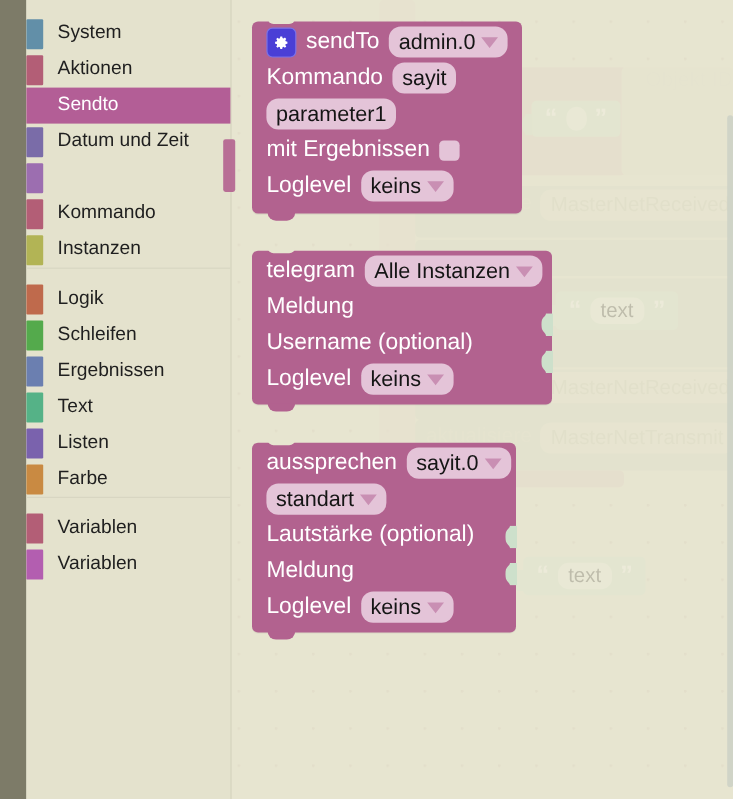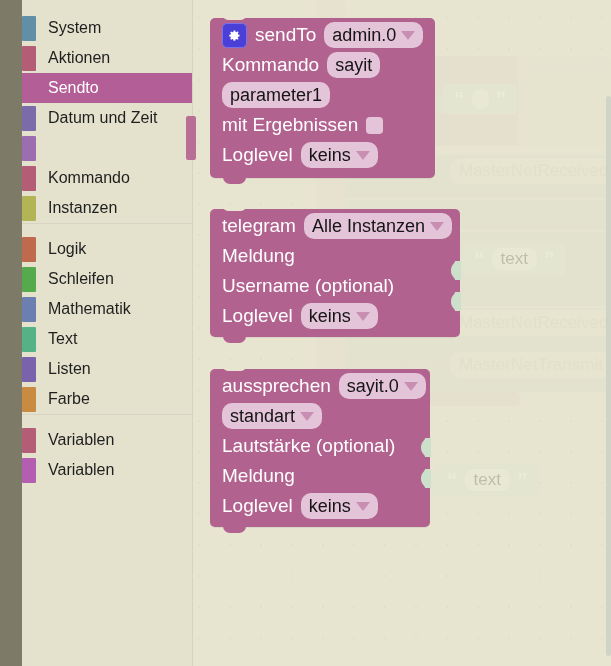--- a/index.html
+++ b/index.html
@@ -316,21 +316,21 @@
     <div class="cat">
       <span class="swatch" style="background:#bf6a4c;"></span>
       <span class="cat-label">Logik</span>
     </div>
     <div class="cat">
       <span class="swatch" style="background:#54aa4c;"></span>
       <span class="cat-label">Schleifen</span>
     </div>
     <div class="cat">
       <span class="swatch" style="background:#6b7fb0;"></span>
-      <span class="cat-label">Mathematik</span>
+      <span class="cat-label">Ergebnissen</span>
     </div>
     <div class="cat">
       <span class="swatch" style="background:#55b287;"></span>
       <span class="cat-label">Text</span>
     </div>
     <div class="cat">
       <span class="swatch" style="background:#7a62ad;"></span>
       <span class="cat-label">Listen</span>
     </div>
     <div class="cat">

